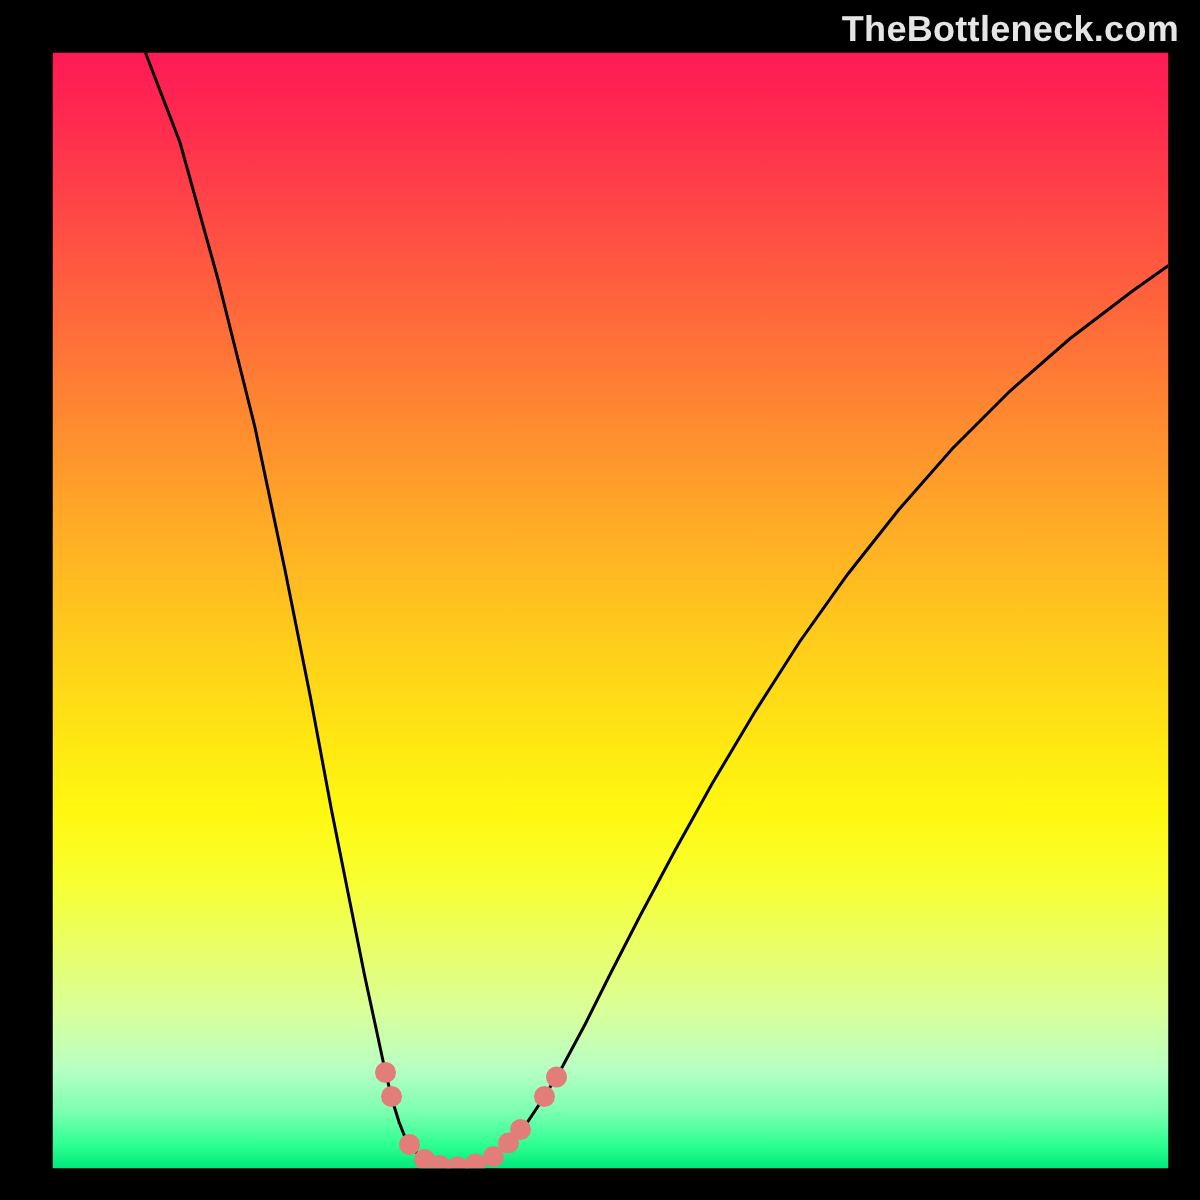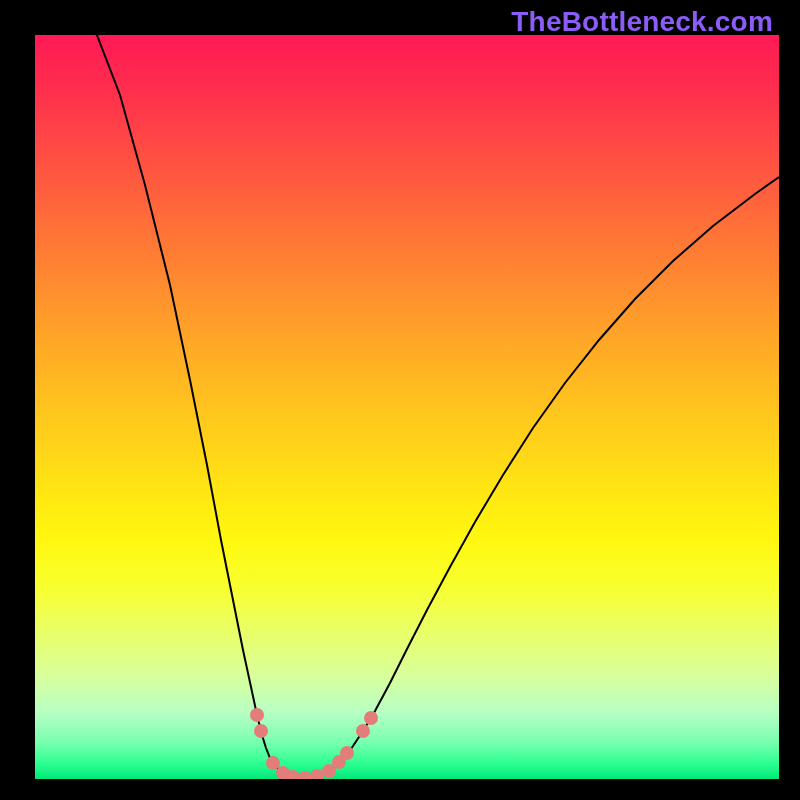--- a/index.html
+++ b/index.html
@@ -49,24 +49,24 @@
       #d8ff9a 86%,
       #b8ffc4 91%,
       #7affb0 95%,
       #2aff90 98%,
       #00e87a 100%
     );
   }
   .watermark {
     position: absolute;
     top: 6px;
-    right: 27px;
-    font-size: 28px;
+    right: 14px;
+    font-size: 24px;
     font-weight: 600;
-    color: #8b5cf6;
+    color: #e5e5e5;
     letter-spacing: 0.2px;
     user-select: none;
   }
   svg.curve {
     position: absolute;
     left: 0;
     top: 0;
     width: 100%;
     height: 100%;
   }

